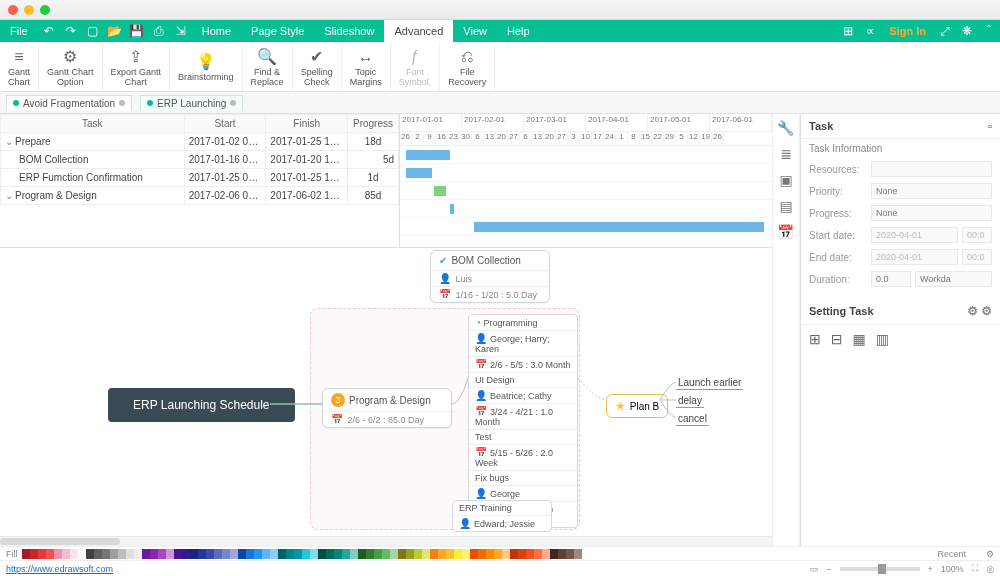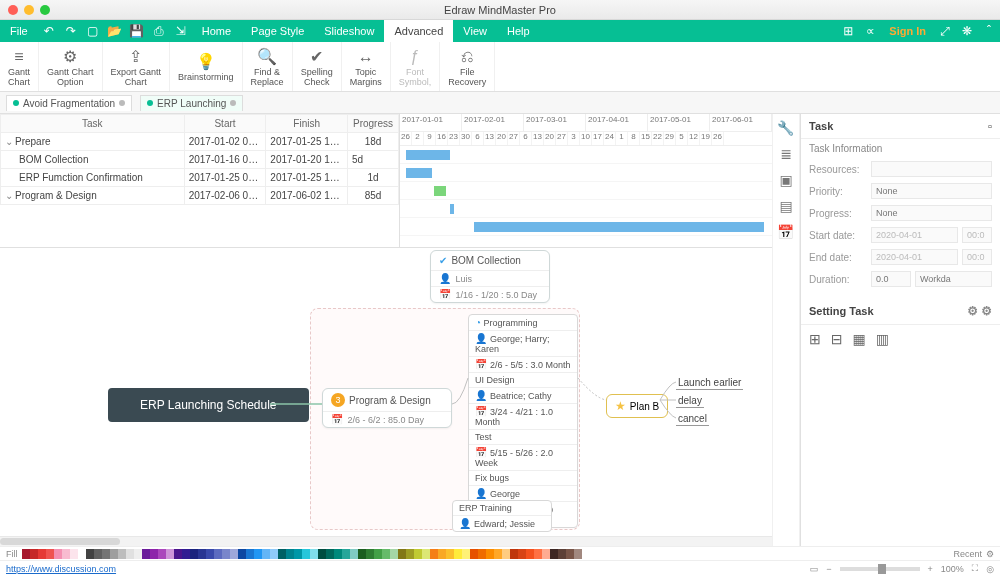--- a/index.html
+++ b/index.html
@@ -45,21 +45,21 @@
 .chart-header { height: 18px; border-bottom:1px solid #eee; display:flex; }
 .month { border-right:1px solid #eee; padding:1px 2px; white-space:nowrap;}
 .chart-days { height: 14px; border-bottom:1px solid #eee; display:flex;}
 .day { width:12px; text-align:center; border-right:1px solid #f3f3f3;}
 .chart-rows { position:relative; }
 .crow { height: 18px; border-bottom:1px solid #f5f5f5; position:relative;}
 .bar { position:absolute; top:4px; height:10px; background:#6db6e8; }
 .bar.g { background:#7bd67b; }
 
 .canvas { flex:1; position:relative; background:#fff; overflow:hidden;}
-.mindroot { position:absolute; left:108px; top:140px; background:#3a4a52; color:#fff; font-size:12px; padding:10px 32px; border-radius:4px; cursor:pointer;}
+.mindroot { position:absolute; left:108px; top:140px; background:#3a4a52; color:#fff; font-size:12px; padding:10px 25px; border-radius:4px; cursor:pointer;}
 .nodebox { position:absolute; background:#fff; border:1px solid #cfd8d8; border-radius:6px; font-size:10px; color:#555; box-shadow:0 1px 2px rgba(0,0,0,.05);}
 .nodebox .nh { padding:4px 8px; display:flex; align-items:center; gap:4px;}
 .nodebox .nsub { padding:2px 8px; font-size:9px; color:#888; border-top:1px solid #eee; display:flex; align-items:center; gap:4px;}
 .numcirc { width:14px; height:14px; border-radius:50%; background:#f5a623; color:#fff; font-size:9px; display:inline-flex; align-items:center; justify-content:center;}
 .tinyico { color:#4aba8f; font-size:10px;}
 .planb { position:absolute; left:606px; top:146px; background:#fff; border:1px solid #e0c050; border-radius:6px; padding:4px 8px; font-size:10px; display:flex; align-items:center; gap:4px;}
 .planb .star{color:#f5c244;font-size:12px;}
 .opt { position:absolute; font-size:10px; color:#444; border-bottom:1px solid #999; padding:1px 2px; cursor:pointer;}
 .cluster { position:absolute; border:1px dashed #e8c8c8; border-radius:8px; background:rgba(255,240,240,.3);}
 .small-node { position:absolute; background:#fff; border:1px solid #d8d8d8; border-radius:4px; font-size:9px; color:#555;}
@@ -70,37 +70,36 @@
 .sidepanel .sect { padding:4px 8px; color:#888; font-size:10px;}
 .formrow { display:flex; align-items:center; padding:3px 8px; gap:4px;}
 .formrow label { width:58px; color:#999;}
 .formrow .val { flex:1; border:1px solid #e8e8e8; padding:2px 4px; font-size:9px; background:#fafafa; color:#777;}
 .formrow .val.disabled { color:#bbb; }
 .setting-icons { display:flex; gap:10px; padding:6px 8px; font-size:14px; color:#666;}
 
 .colorbar { height: 14px; display:flex; align-items:center; border-top:1px solid #eee; padding:0 6px; gap:0; font-size:9px;}
 .colorbar .lbl{color:#888; margin-right:4px;}
 .sw { width:8px; height:10px;}
-.recent { margin-left:auto; color:#888; display:flex; align-items:center; gap:4px;}
+.recent { margin-left:auto; color:#888; display:flex; align-items:center; gap:20px;}
 .footer { height: 16px; border-top:1px solid #eee; display:flex; align-items:center; font-size:9px; padding:0 6px; color:#1a6bcc;}
 .footer .ftools { margin-left:auto; color:#888; display:flex; gap:8px; align-items:center;}
 .hscroll { height: 10px; background:#f3f3f3; border-top:1px solid #e8e8e8; position:relative;}
 .hscroll .thumb{position:absolute; left:0; width:120px; top:1px; bottom:1px; background:#d8d8d8; border-radius:4px;}
 svg.conn { position:absolute; top:0; left:0; pointer-events:none;}
 </style>
 </head>
 <body>
 
 <div class="titlebar">
   <div class="traffic">
     <div class="dot red"></div>
     <div class="dot yellow"></div>
     <div class="dot green"></div>
   </div>
-  <div class="title-text">Edraw MindMaster Pro</div>
 </div>
 
 <div class="menubar">
   <div class="mi">File</div>
   <div class="iconbtn">↶</div>
   <div class="iconbtn">↷</div>
   <div class="iconbtn">▢</div>
   <div class="iconbtn">📂</div>
   <div class="iconbtn">💾</div>
   <div class="iconbtn">⎙</div>
@@ -196,21 +195,21 @@
           <tr>
                 <td><span class="exp">⌄</span><span>Prepare</span></td>
                 <td>2017-01-02 0…</td>
                 <td>2017-01-25 1…</td>
                 <td style="text-align:center">18d</td>
               </tr>
           <tr>
                 <td class="indent1">BOM Collection</td>
                 <td>2017-01-16 0…</td>
                 <td>2017-01-20 1…</td>
-                <td style="text-align:left">5d</td>
+                <td style="text-align:right">5d</td>
               </tr>
           <tr>
                 <td class="indent1">ERP Fumction Confirmation</td>
                 <td>2017-01-25 0…</td>
                 <td>2017-01-25 1…</td>
                 <td style="text-align:center">1d</td>
               </tr>
           <tr>
                 <td><span class="exp">⌄</span><span>Program &amp; Design</span></td>
                 <td>2017-02-06 0…</td>
@@ -479,21 +478,21 @@
       <div class="sw" style="background: rgb(121, 85, 72);"></div>
       <div class="sw" style="background: rgb(161, 136, 127);"></div>
     </div>
   <div class="recent">
       <span>Recent</span>
       <span>⚙</span>
     </div>
 </div>
 
 <div class="footer">
-  <a style="text-decoration:underline;">https://www.discussion.com</a>
+  <a style="text-decoration:underline;">https://www.edrawsoft.com</a>
   <div class="ftools">
     <span>▭</span>
     <span>−</span>
     <span style="width:80px;height:4px;background:#ddd;display:inline-block;position:relative;">
         <span style="position:absolute;left:38px;top:-3px;width:8px;height:10px;background:#999;"></span>
       </span>
     <span>+</span>
     <span>100%</span>
     <span>⛶</span>
     <span>◎</span>

